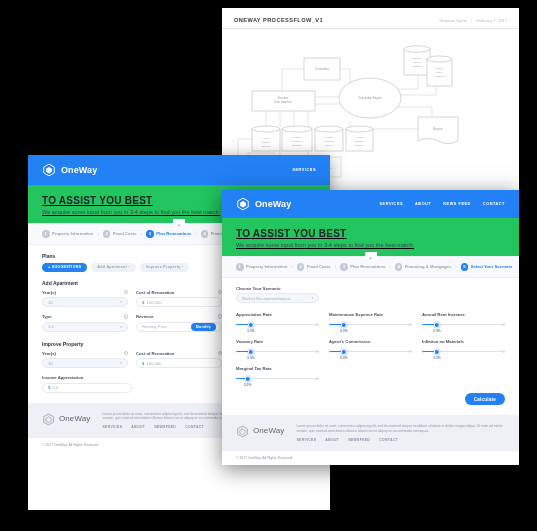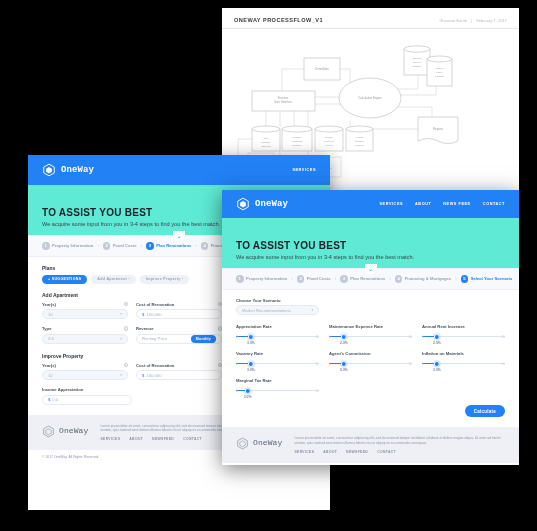--- a/index.html
+++ b/index.html
@@ -49,29 +49,29 @@
   
   .navbar {
     background: #2281f5;
     height: 28px;
     display: flex; align-items: center; justify-content: space-between;
     padding: 0 14px;
   }
   #back-window .navbar { height: 30px; }
   .brand { display: flex; align-items: center; gap: 5px; }
   .brand-mark { width: 14px; height: 14px; flex: 0 0 auto; }
-  .brand-name { color: #fff; font-size: 9px; font-weight: 600; letter-spacing: .1px; font-family: Liberation Mono, monospace; }
+  .brand-name { color: #fff; font-size: 9px; font-weight: 600; letter-spacing: .1px; }
   .nav-links { display: flex; gap: 12px; }
   .nav-links span {
     color: #fff; font-size: 3.8px; letter-spacing: .55px; font-weight: 600;
     white-space: nowrap;
   }
 
   
-  .hero { padding: 22px 14px 8px 14px; background: #5eead4; }
+  .hero { padding: 10px 14px 8px 14px; background: #22c55e; text-decoration: underline; }
   .hero h1 {
     font-size: 10px; font-weight: 700; color: #1b1f26; letter-spacing: .25px;
   }
   .hero p { font-size: 5.6px; color: #3d4450; margin-top: 3px; }
 
   
   .stepper-wrap {
     background: #f7f9fd; border-top: 1px solid #eceff5; border-bottom: 1px solid #eceff5;
     padding: 6px 14px; position: relative;
   }

